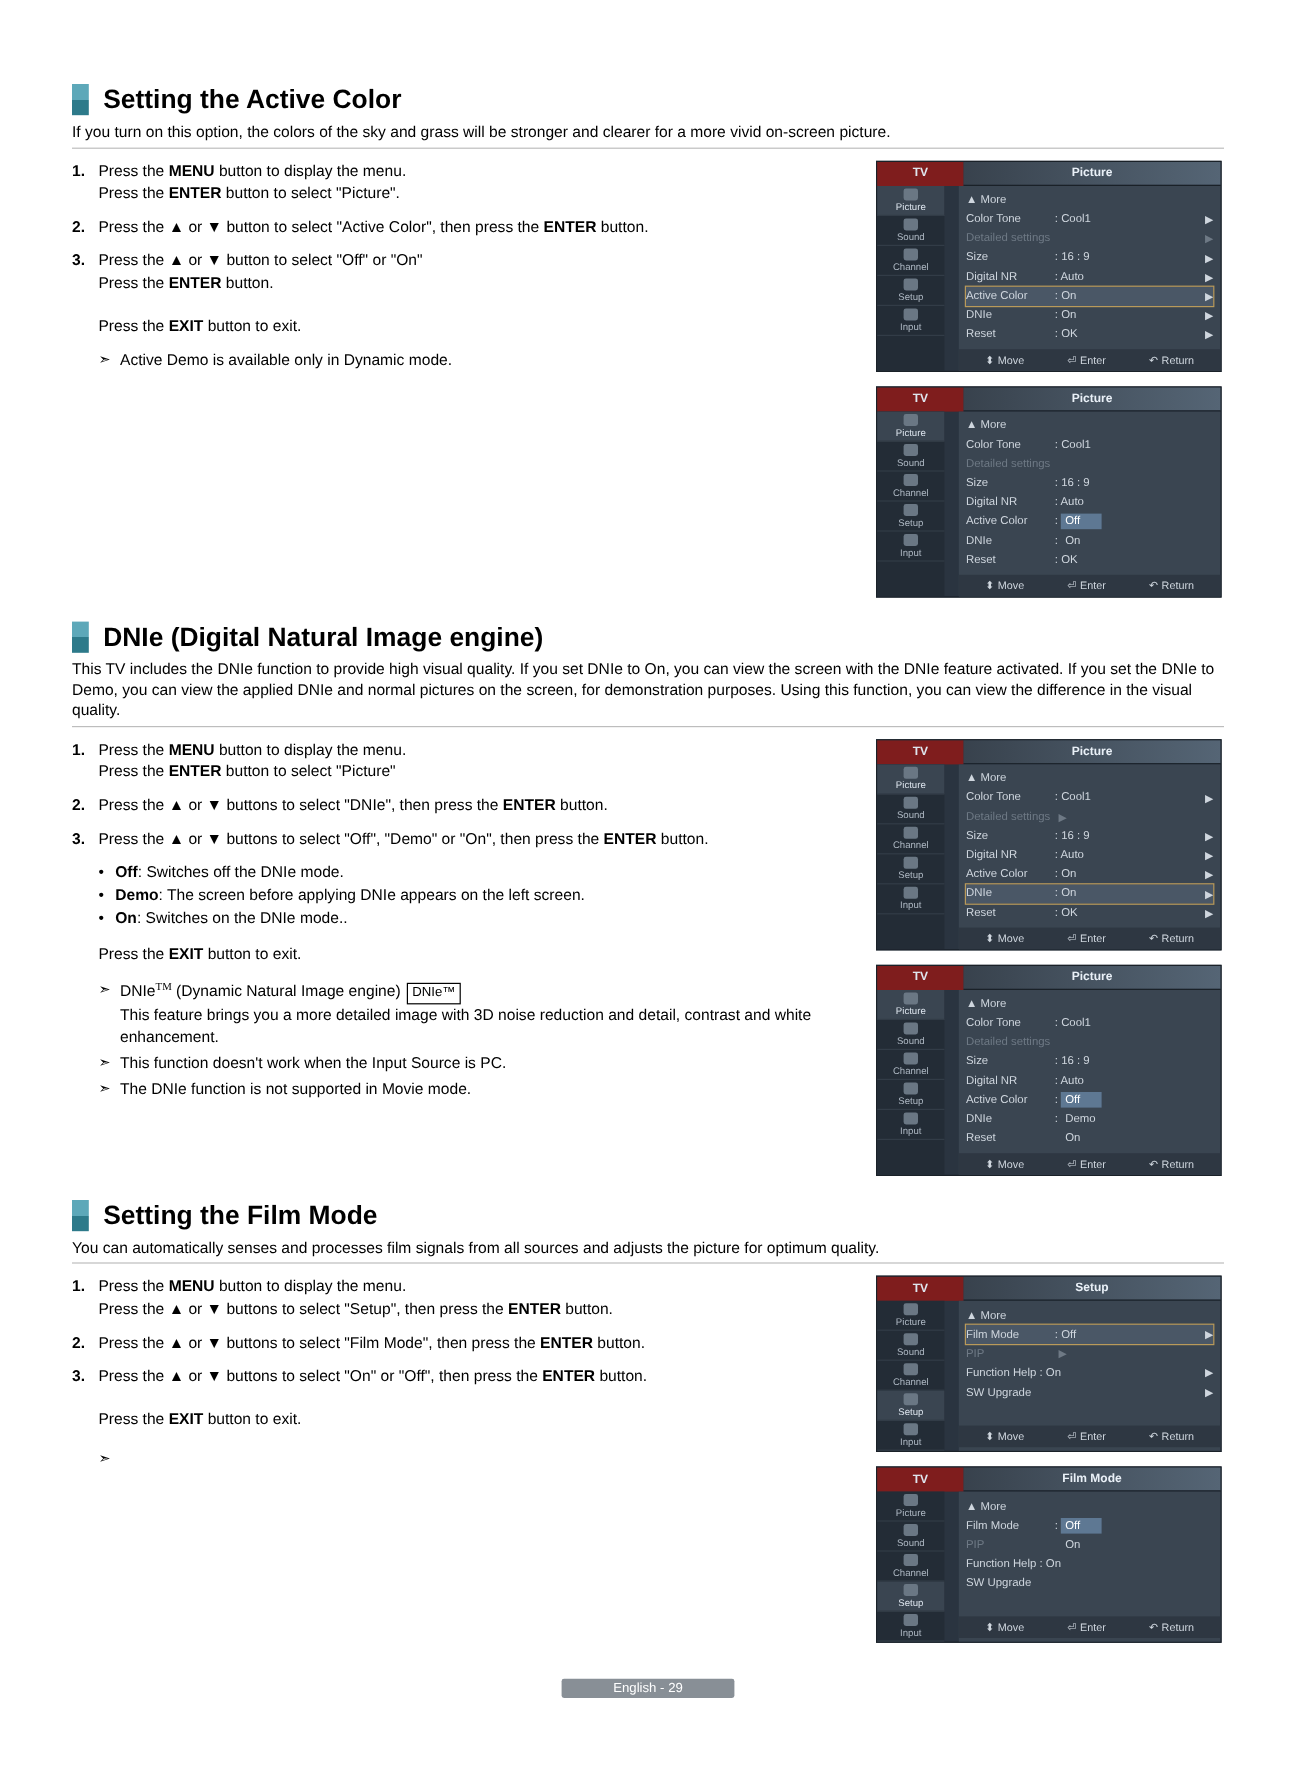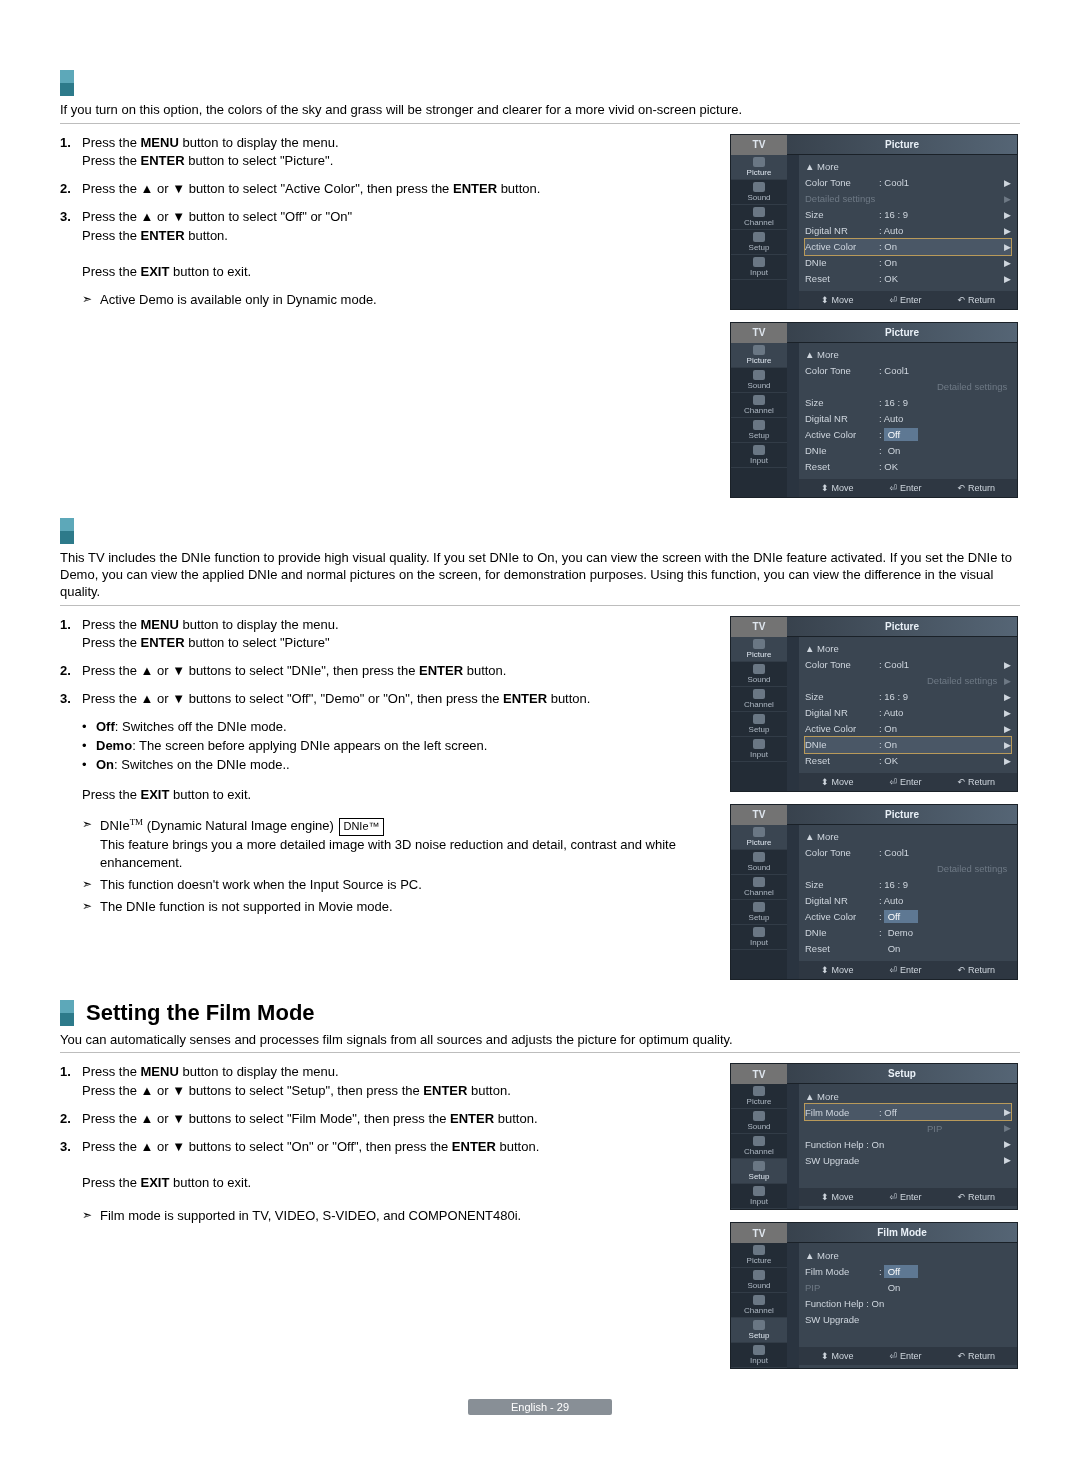--- a/index.html
+++ b/index.html
@@ -110,22 +110,22 @@
     color: #cfd6de;
     font-size: 10px;
     font-family: Arial, sans-serif;
     border: 1px solid #1a2128;
   }
   .osd .top {
     display: flex;
     height: 20px;
   }
   .osd .top .tv {
-    width: 56px;
-    background: #737373;
+    width: 72px;
+    background: #7f1d1d;
     color: #dfe6ee;
     display: flex;
     align-items: center;
     justify-content: center;
     font-weight: bold;
     font-size: 10px;
   }
   .osd .top .hdr {
     flex: 1;
     background: linear-gradient(to right, #38424d, #556575);
@@ -173,21 +173,20 @@
     margin-left: 12px;
   }
   .osd .row {
     display: flex;
     align-items: center;
     height: 16px;
     font-size: 9.5px;
   }
   .osd .row.dim {
     color: #6e7985;
-    justify-content: flex-end;
   }
   .osd .row .lab {
     width: 74px;
   }
   .osd .row .val {
     flex: 1;
     display: flex;
     align-items: center;
   }
   .osd .row .arr {
@@ -242,20 +241,21 @@
     font-size: 11px;
     padding: 2px 12px;
     border-radius: 2px;
   }
 </style>
 </head>
 <body>
 
 <div class="sec-title-bar">
   <div class="sec-title-glyph"></div>
+  <div class="sec-title">Setting the Active Color</div>
 </div>
 <div class="intro">If you turn on this option, the colors of the sky and grass will be stronger and clearer for a more vivid on-screen picture.</div>
 <hr class="sep">
 <div class="cols">
   <div class="steps">
     <ol class="nums">
       <li>
         <span class="n">1.</span>
         <span class="t">
           <span>Press the </span><b>MENU</b><span> button to display the menu.</span><br>
@@ -424,20 +424,21 @@
               <span>↶ <span>Return</span></span>
             </div>
         </div>
       </div>
     </div>
   </div>
 </div>
 
 <div class="sec-title-bar">
   <div class="sec-title-glyph"></div>
+  <div class="sec-title">DNIe (Digital Natural Image engine)</div>
 </div>
 <div class="intro">This TV includes the DNIe function to provide high visual quality. If you set DNIe to On, you can view the screen with the DNIe feature activated. If you set the DNIe to Demo, you can view the applied DNIe and normal pictures on the screen, for demonstration purposes. Using this function, you can view the difference in the visual quality.</div>
 <hr class="sep">
 <div class="cols">
   <div class="steps">
     <ol class="nums">
       <li>
           <span class="n">1.</span>
         <span class="t">
           <span>Press the </span><b>MENU</b><span> button to display the menu.</span><br>
@@ -660,21 +661,20 @@
       <li>
           <span class="n">3.</span>
         <span class="t">
           <span>Press the ▲ or ▼ buttons to select "On" or "Off", then press the </span><b>ENTER</b><span> button.</span><br><br>
           <span>Press the </span><b>EXIT</b><span> button to exit.</span>
         </span>
       </li>
     </ol>
     <div class="note-line" style="margin-top:14px">
       <span class="note-ico">➣</span>
-      <span>Film mode is supported in TV, VIDEO, S-VIDEO, and COMPONENT480i.</span>
     </div>
   </div>
 
   <div class="osd-col">
 
     <div class="osd">
       <div class="top">
           <div class="tv">TV</div>
           <div class="hdr">Setup</div>
         </div>

